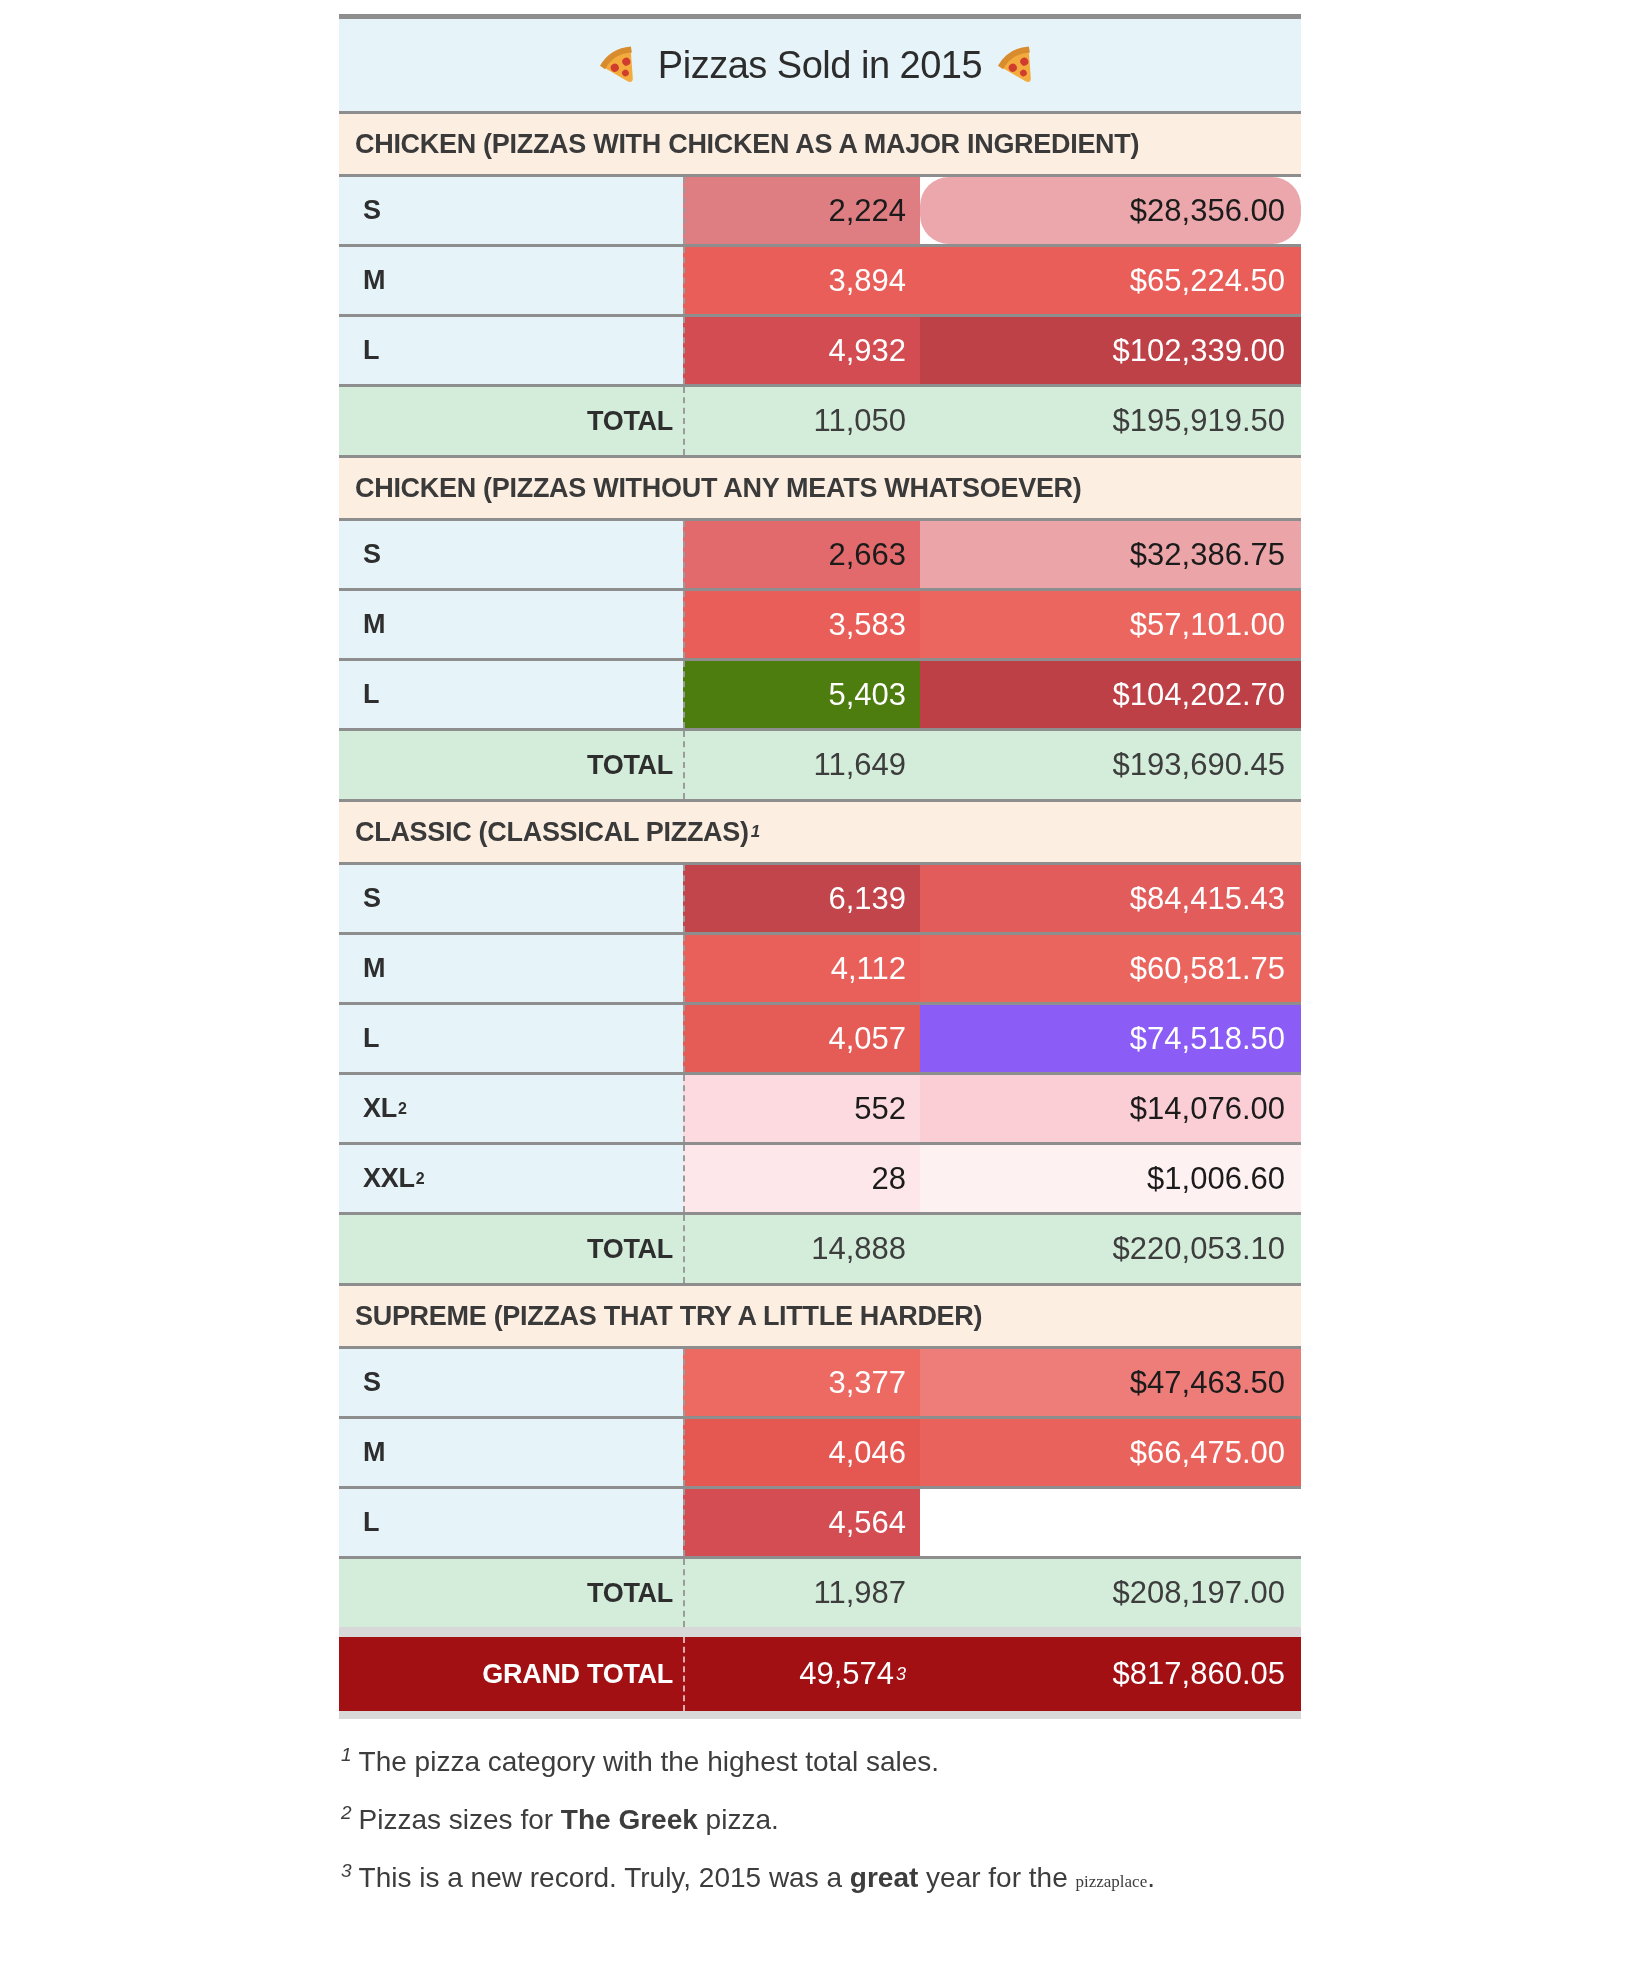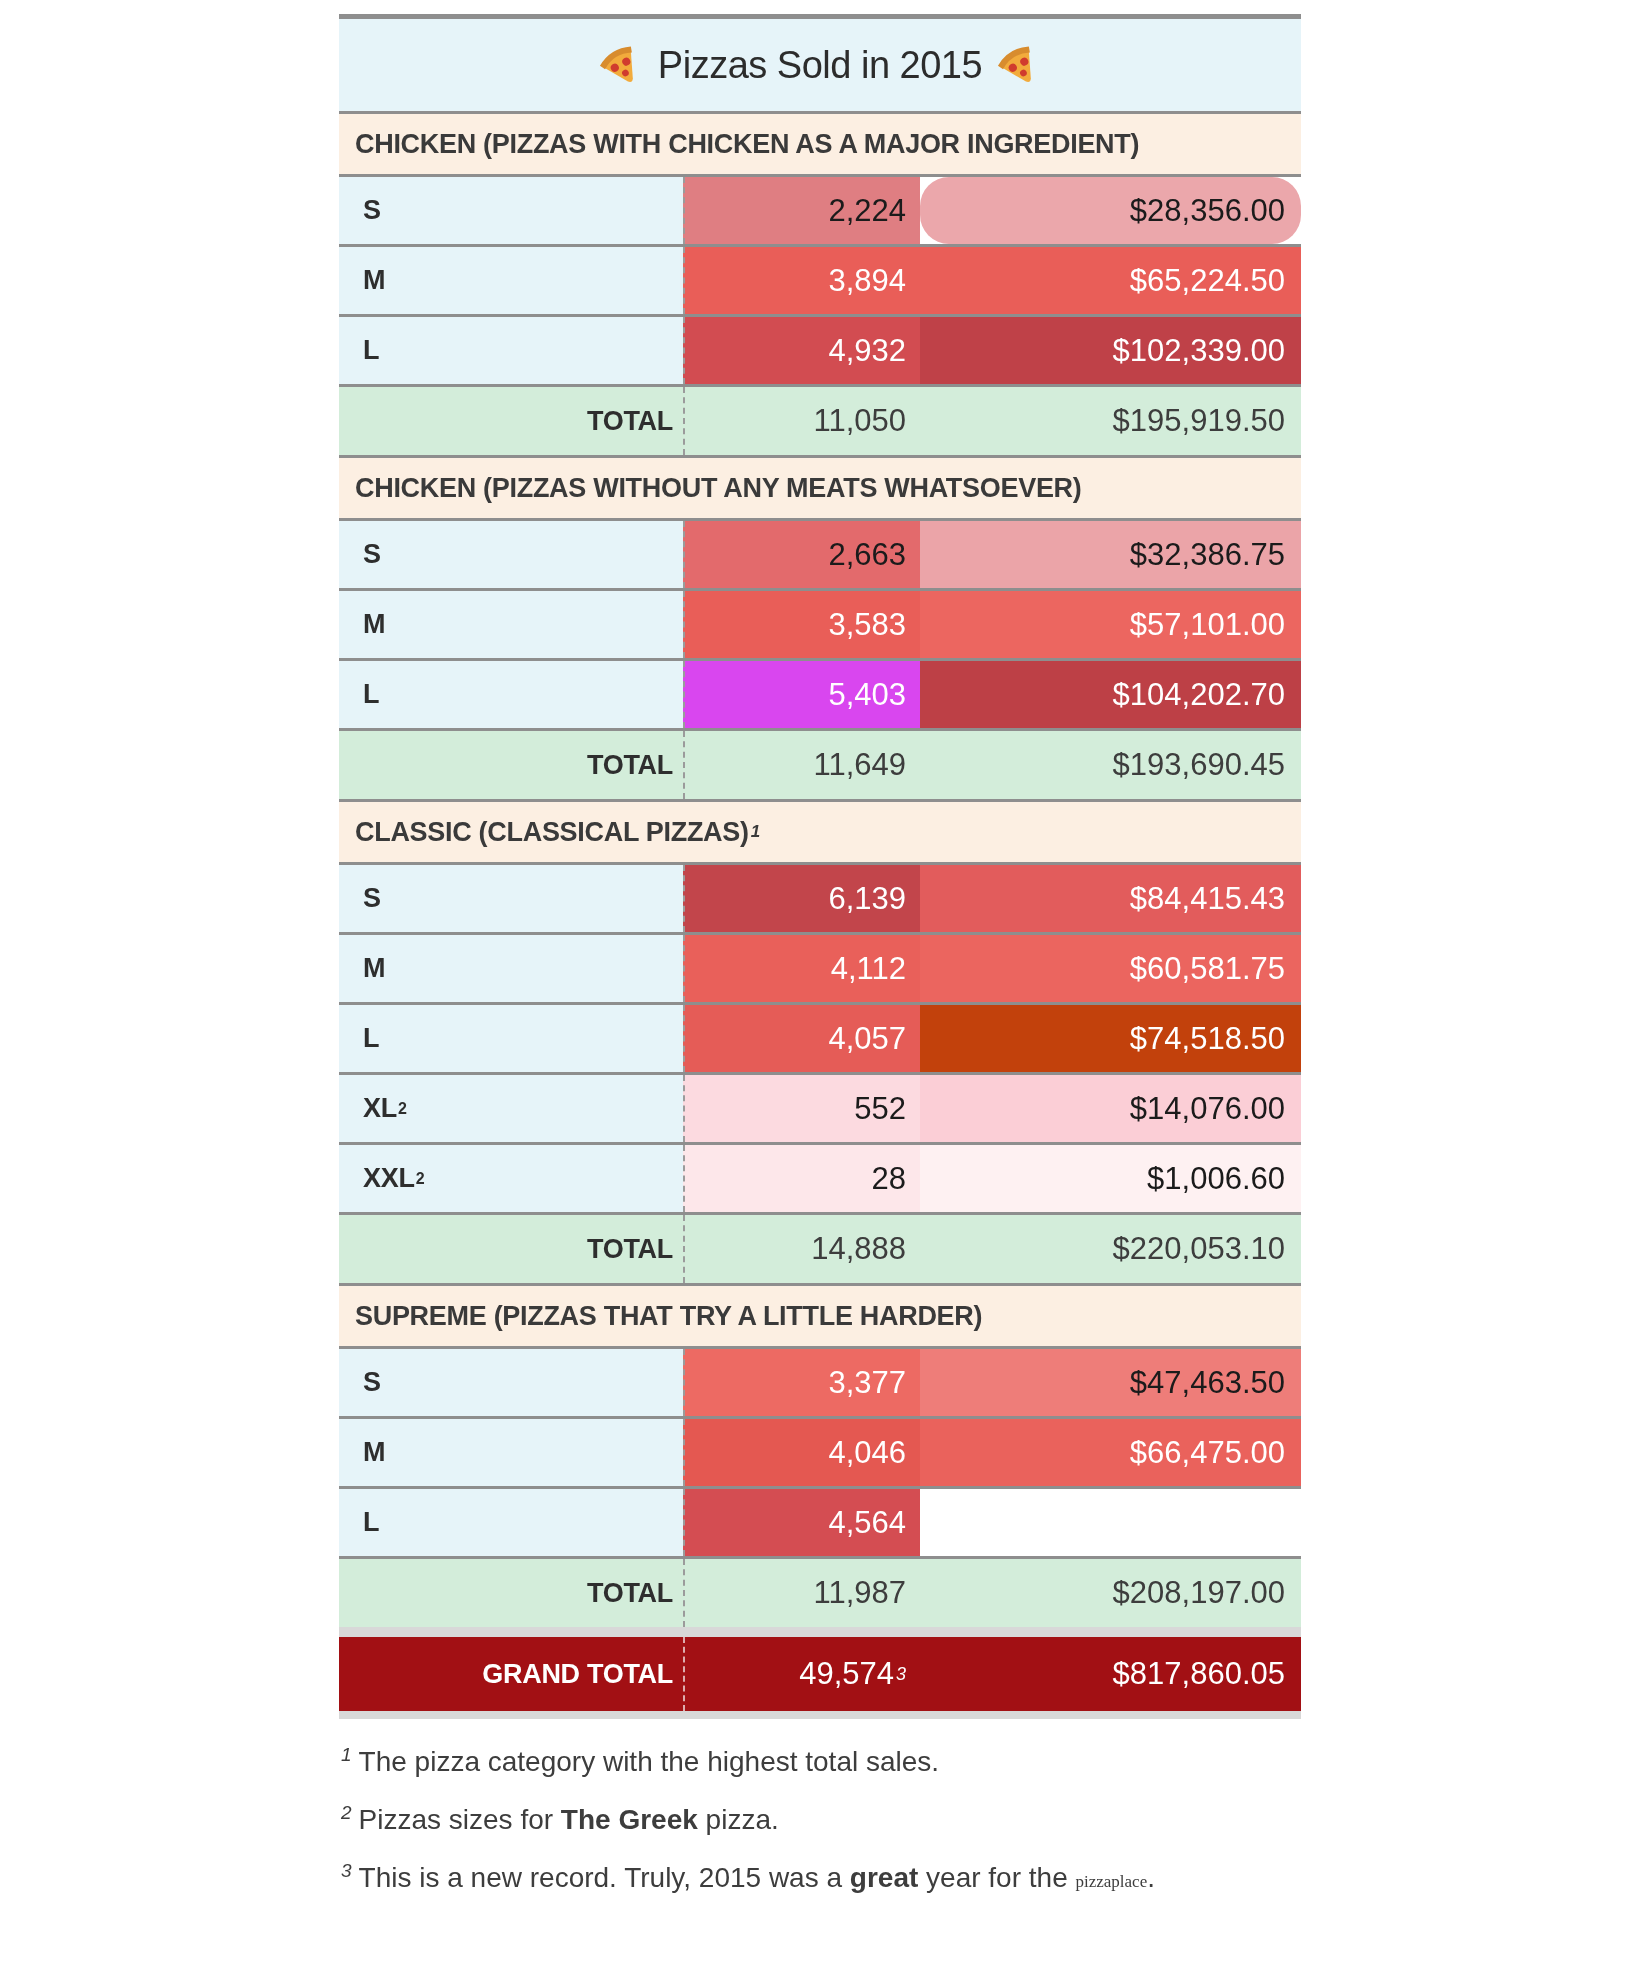--- a/index.html
+++ b/index.html
@@ -116,21 +116,21 @@
     <div class="cell label">
         <span>M</span>
       </div>
     <div class="cell sold" style="background-color: rgb(233, 94, 88); color: rgb(255, 255, 255);">3,583</div>
     <div class="cell income" style="background-color: rgb(236, 102, 96); color: rgb(255, 255, 255);">$57,101.00</div>
   </div>
   <div class="row data-row">
     <div class="cell label">
         <span>L</span>
       </div>
-    <div class="cell sold" style="background-color: #d946ef; color: rgb(255, 255, 255); padding-left: 12px;">5,403</div>
+    <div class="cell sold" style="background-color: #4d7c0f; color: rgb(255, 255, 255); padding-left: 12px;">5,403</div>
     <div class="cell income" style="background-color: rgb(189, 64, 70); color: rgb(255, 255, 255);">$104,202.70</div>
   </div>
   <div class="row total-row">
     <div class="cell label">TOTAL</div>
     <div class="cell sold">11,649</div>
     <div class="cell income">$193,690.45</div>
   </div>
 
   <div class="cat-row">
       <span>CLASSIC (CLASSICAL PIZZAS)</span>
@@ -148,21 +148,21 @@
         <span>M</span>
       </div>
     <div class="cell sold" style="background-color: rgb(233, 96, 90); color: rgb(255, 255, 255);">4,112</div>
     <div class="cell income" style="background-color: rgb(235, 101, 95); color: rgb(255, 255, 255);">$60,581.75</div>
   </div>
   <div class="row data-row">
     <div class="cell label">
         <span>L</span>
       </div>
     <div class="cell sold" style="background-color: rgb(229, 92, 87); color: rgb(255, 255, 255);">4,057</div>
-    <div class="cell income" style="background-color: #c2410c; color: rgb(255, 255, 255);">$74,518.50</div>
+    <div class="cell income" style="background-color: #8b5cf6; color: rgb(255, 255, 255);">$74,518.50</div>
   </div>
   <div class="row data-row">
     <div class="cell label">
         <span>XL</span>
         <sup>2</sup>
       </div>
     <div class="cell sold" style="background-color: rgb(252, 218, 224); color: rgb(27, 27, 27);">552</div>
     <div class="cell income" style="background-color: rgb(251, 206, 214); color: rgb(27, 27, 27);">$14,076.00</div>
   </div>
   <div class="row data-row">

